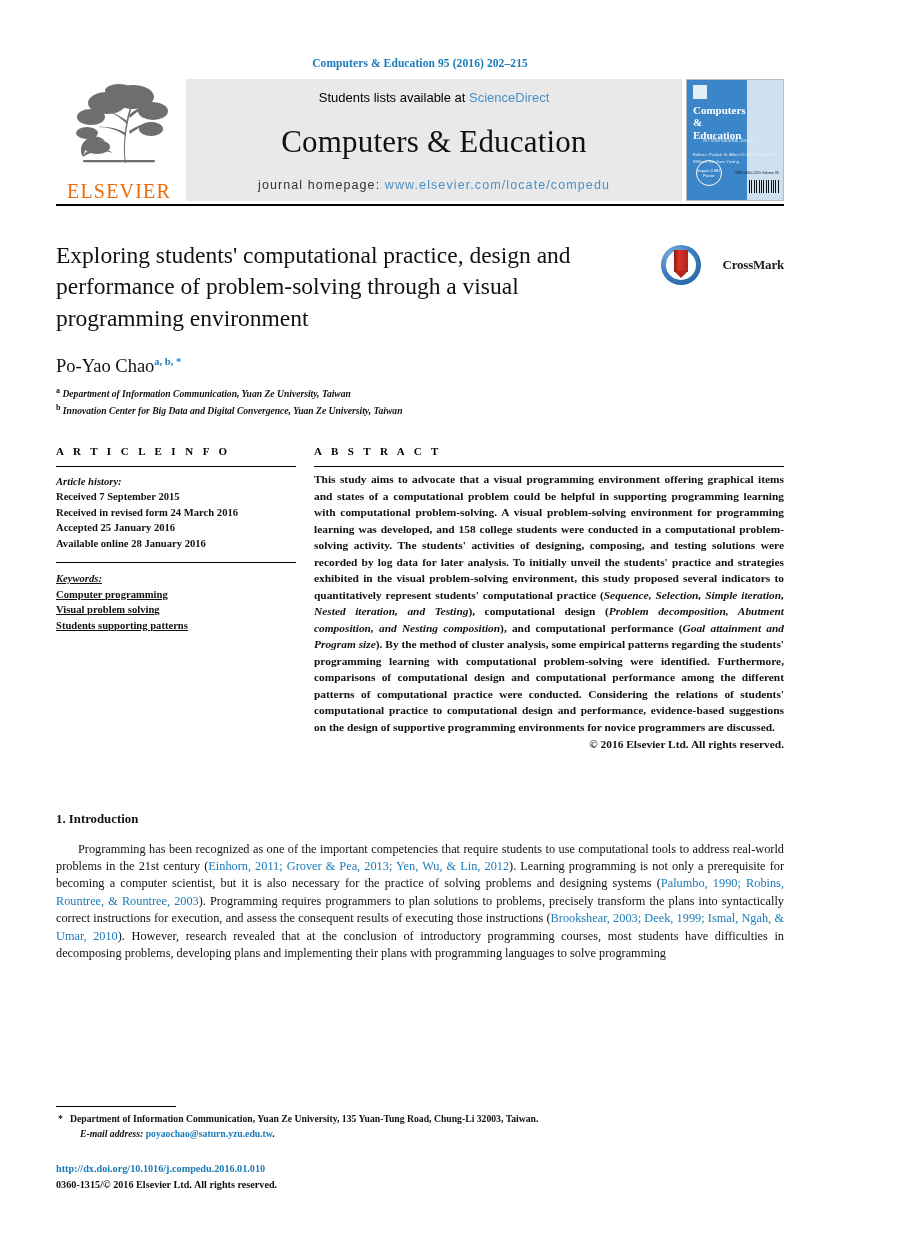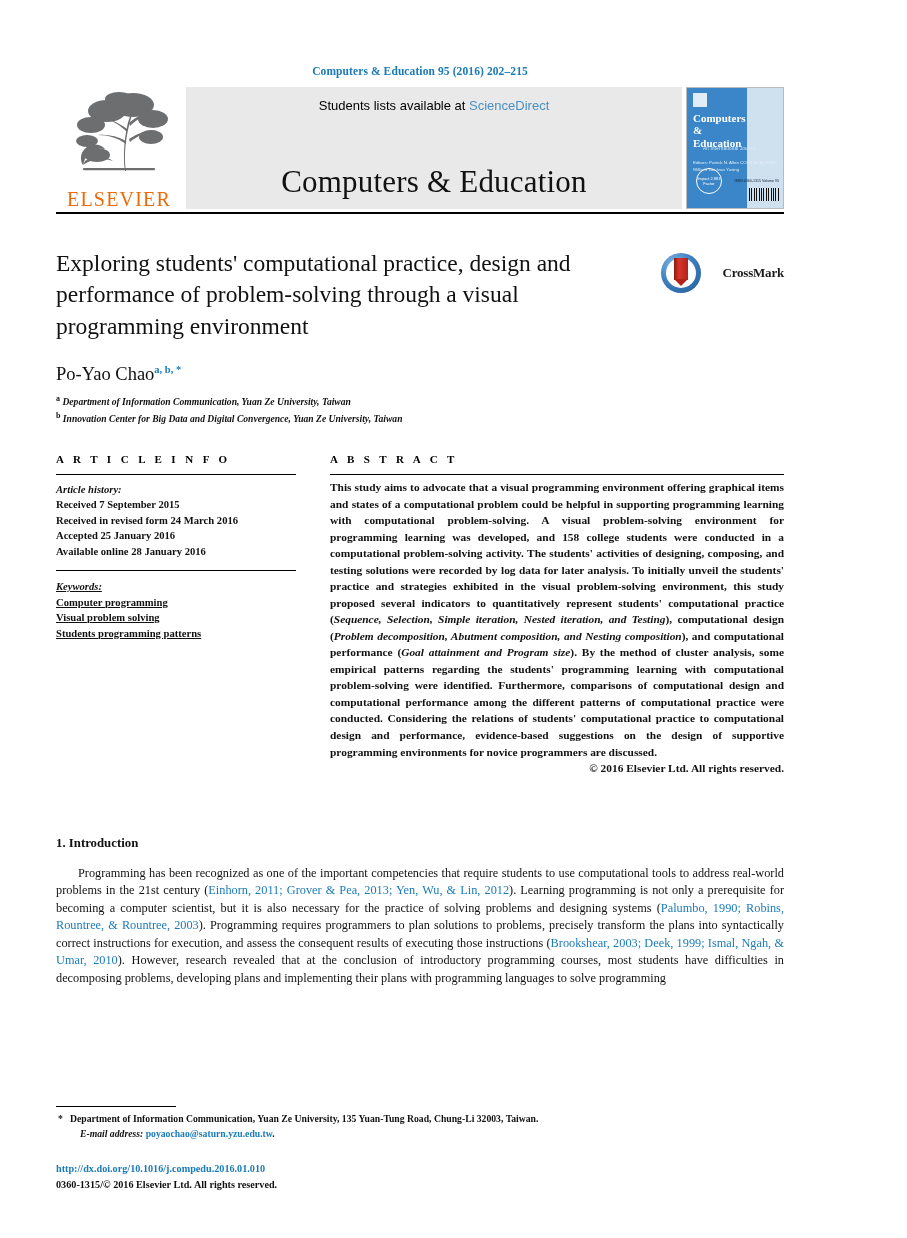--- a/index.html
+++ b/index.html
@@ -6,21 +6,21 @@
   html, body { margin: 0; padding: 0; }
   body {
     width: 907px;
     height: 1238px;
     background: #ffffff;
     font-family: "Liberation Serif", serif;
     color: #000000;
     position: relative;
     overflow: hidden;
   }
-  .page { position: relative; width: 840px; height: 1238px; padding: 8px 56px; border-radius: 19px; }
+  .page { position: relative; width: 840px; height: 1238px; padding: 0 56px; border-radius: 19px; }
 
   
   .running-head {
     text-align: center;
     color: #1a7bb9;
     font-family: "Liberation Serif", serif;
     font-weight: bold;
     font-size: 11.5px;
     padding-top: 57px;
     letter-spacing: .1px;
@@ -195,21 +195,21 @@
     font-size: 9.6px;
     line-height: 1.55;
     color: #111;
   }
   .affiliations sup { font-style: normal; }
 
   
   .info-abstract {
     margin-top: 26px;
     display: flex;
-    gap: 16px;
+    gap: 0;
   }
   .col-info { flex: 0 0 258px; padding-right: 18px; }
   .col-abstract { flex: 1 1 auto; }
 
   .sec-head {
     font-family: "Liberation Serif", serif;
     font-weight: bold;
     font-size: 11px;
     letter-spacing: 3.4px;
     color: #000;
@@ -330,20 +330,23 @@
         </svg>
       </div>
       <div class="elsevier-word">ELSEVIER</div>
     </div>
 
     <div class="masthead-center">
       <div class="contents-line">
         <span>Students lists available at </span><span class="sd">ScienceDirect</span>
       </div>
       <div class="journal-title">Computers &amp; Education</div>
+      <div class="homepage-line">
+        <span>journal homepage: </span><span class="url">www.elsevier.com/locate/compedu</span>
+      </div>
     </div>
 
     <div class="cover-thumb">
       <div class="cover-left"></div>
       <div class="cover-right"></div>
       <div class="cover-sq"></div>
       <div class="cover-title">Computers &amp; Education</div>
       <div class="cover-sub">An International Journal</div>
       <div class="cover-eds">Editors:
 Patrick N. Allen
@@ -398,21 +401,21 @@
         <div>Received 7 September 2015</div>
         <div>Received in revised form 24 March 2016</div>
         <div>Accepted 25 January 2016</div>
         <div>Available online 28 January 2016</div>
       </div>
       <div class="hr-thin"></div>
       <div class="info-body kw-block">
         <div class="lbl">Keywords:</div>
         <div>Computer programming</div>
         <div>Visual problem solving</div>
-        <div>Students programming patterns</div>
+        <div>Students supporting patterns</div>
       </div>
     </div>
 
     <div class="col-abstract">
       <div class="sec-head">A B S T R A C T</div>
       <div class="hr-thick"></div>
       <div class="abstract-body">
         <span>This study aims to advocate that a visual programming environment offering graphical items and states of a computational problem could be helpful in supporting programming learning with computational problem-solving. A visual problem-solving environment for programming learning was developed, and 158 college students were conducted in a computational problem-solving activity. The students' activities of designing, composing, and testing solutions were recorded by log data for later analysis. To initially unveil the students' practice and strategies exhibited in the visual problem-solving environment, this study proposed several indicators to quantitatively represent students' computational practice (</span><em>Sequence, Selection, Simple iteration, Nested iteration, and Testing</em><span>), computational design (</span><em>Problem decomposition, Abutment composition, and Nesting composition</em><span>), and computational performance (</span><em>Goal attainment and Program size</em><span>). By the method of cluster analysis, some empirical patterns regarding the students' programming learning with computational problem-solving were identified. Furthermore, comparisons of computational design and computational performance among the different patterns of computational practice were conducted. Considering the relations of students' computational practice to computational design and performance, evidence-based suggestions on the design of supportive programming environments for novice programmers are discussed.</span>
       </div>
       <div class="copyright">© 2016 Elsevier Ltd. All rights reserved.</div>

